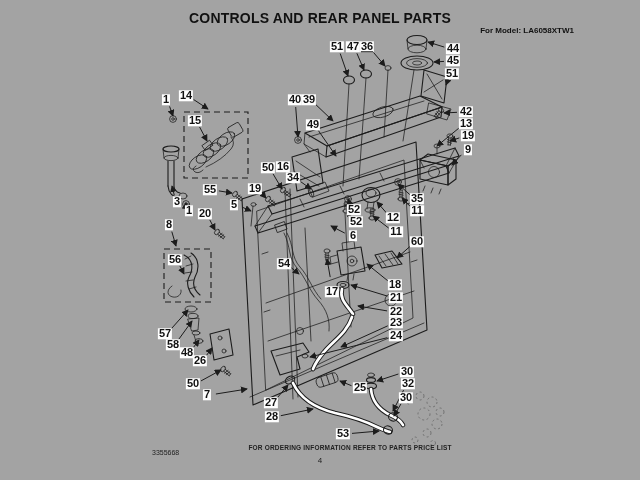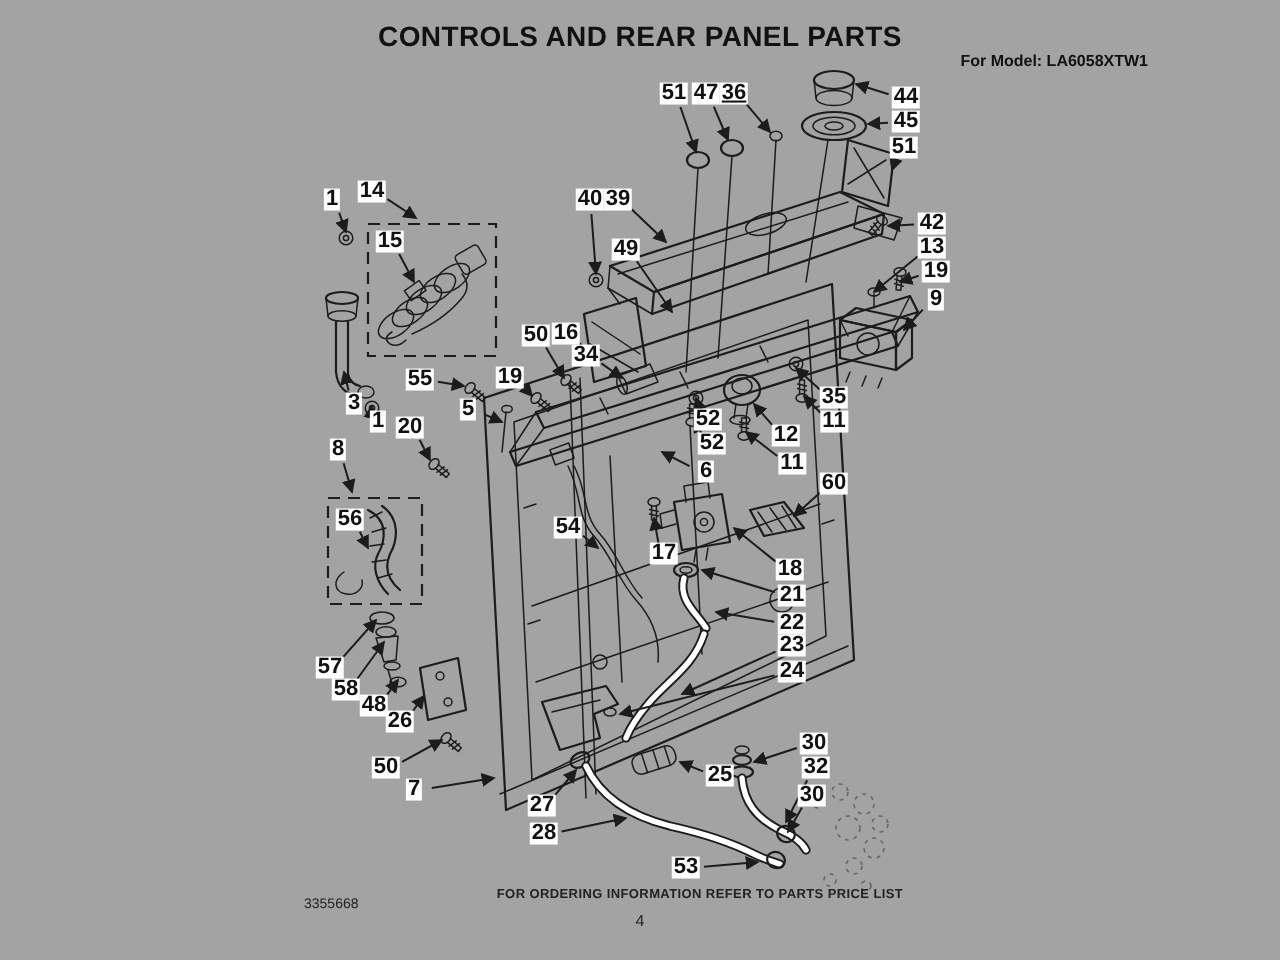--- a/index.html
+++ b/index.html
@@ -358,21 +358,21 @@
       <div class="callout" style="left: 175px; top: 260px;">56</div>
       <div class="callout" style="left: 284px; top: 264px;">54</div>
       <div class="callout" style="left: 354px; top: 210px;">52</div>
       <div class="callout" style="left: 356px; top: 222px;">52</div>
       <div class="callout" style="left: 353px; top: 236px;">6</div>
       <div class="callout" style="left: 393px; top: 218px;">12</div>
       <div class="callout" style="left: 396px; top: 232px;">11</div>
       <div class="callout" style="left: 417px; top: 199px;">35</div>
       <div class="callout" style="left: 417px; top: 211px;">11</div>
       <div class="callout" style="left: 417px; top: 242px;">60</div>
-      <div class="callout" style="left: 332px; top: 277px;">17</div>
+      <div class="callout" style="left: 332px; top: 292px;">17</div>
       <div class="callout" style="left: 395px; top: 285px;">18</div>
       <div class="callout" style="left: 396px; top: 298px;">21</div>
       <div class="callout" style="left: 396px; top: 312px;">22</div>
       <div class="callout" style="left: 396px; top: 323px;">23</div>
       <div class="callout" style="left: 396px; top: 336px;">24</div>
       <div class="callout" style="left: 360px; top: 388px;">25</div>
       <div class="callout" style="left: 407px; top: 372px;">30</div>
       <div class="callout" style="left: 408px; top: 384px;">32</div>
       <div class="callout" style="left: 406px; top: 398px;">30</div>
       <div class="callout" style="left: 343px; top: 434px;">53</div>

